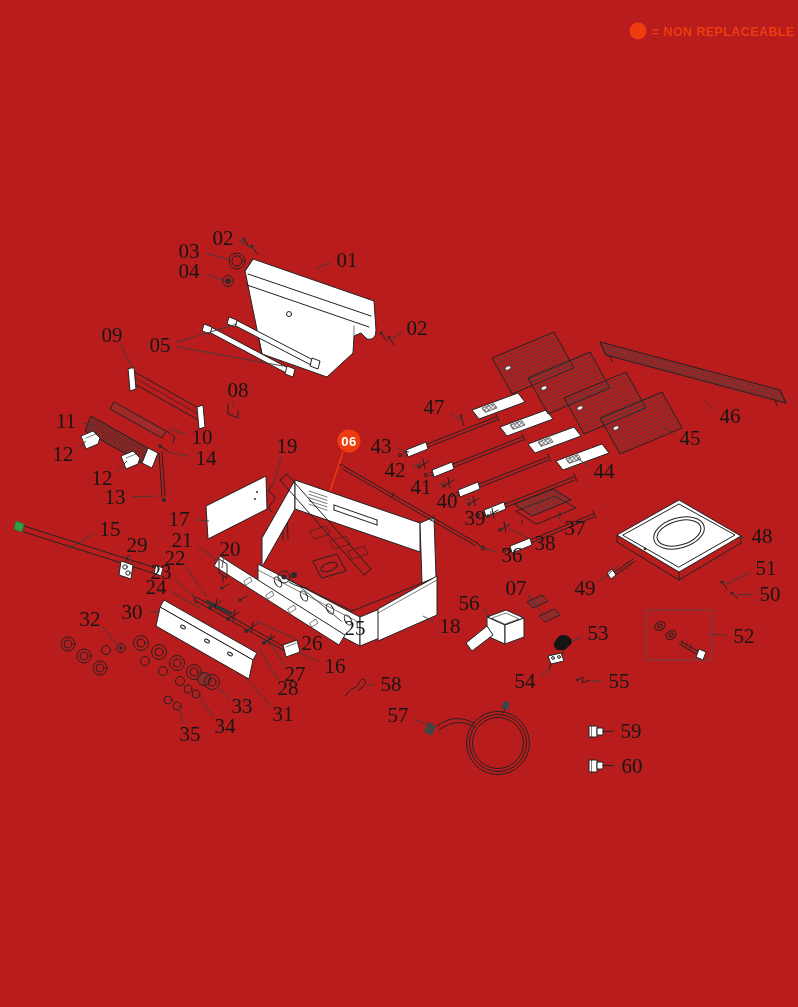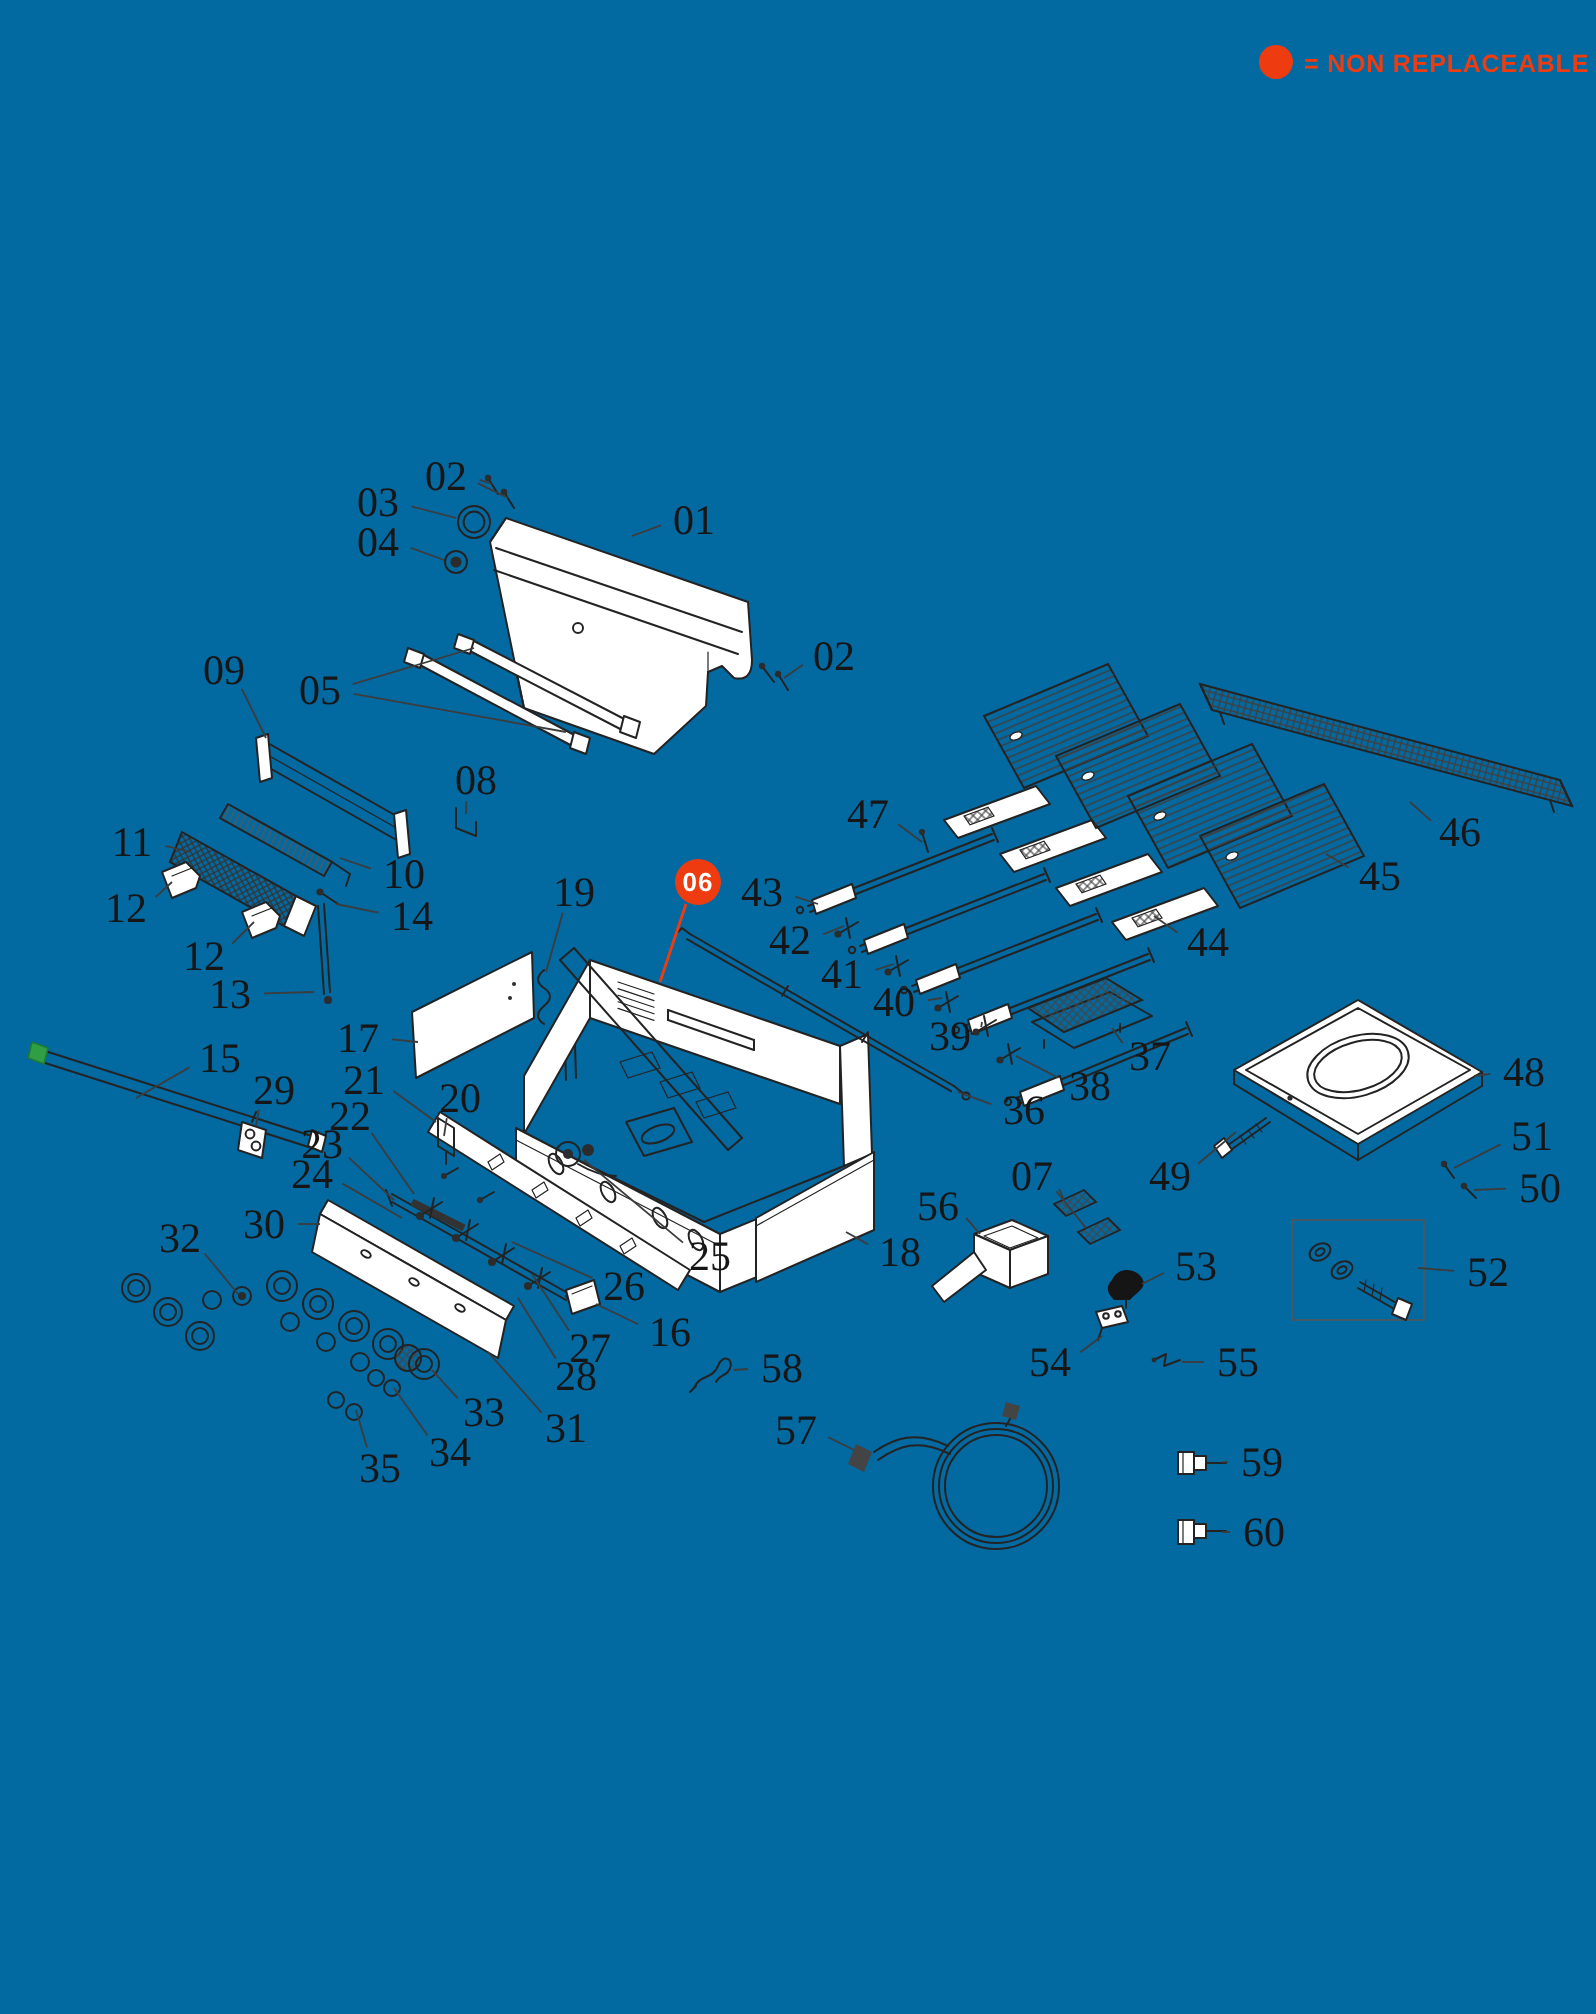--- a/index.html
+++ b/index.html
@@ -1,16 +1,16 @@
 <!DOCTYPE html>
 <html><head>
 <meta charset="utf-8">
 <style>
   html,body{margin:0;padding:0;background:#fff;}
-  .stage{position:relative;width:798px;height:1007px;background:#0369a1;overflow:hidden;}
+  .stage{position:relative;width:798px;height:1007px;background:#b91c1c;overflow:hidden;}
   svg{position:absolute;left:0;top:0;}
   #labels text{font-family:"Liberation Serif","DejaVu Serif",serif;font-size:21px;fill:#161616;text-anchor:middle;}
   #leaders line{stroke:#3c3c3c;stroke-width:.9;}
   .legend-text{font-family:"Liberation Sans","DejaVu Sans",sans-serif;font-size:12.5px;font-weight:bold;letter-spacing:.4px;}
   .badge-label{font-family:"Liberation Sans","DejaVu Sans",sans-serif;font-size:13px;font-weight:bold;fill:#ffffff;text-anchor:middle;letter-spacing:.5px;}
   .ln{stroke:#232323;stroke-width:1;fill:none;stroke-linecap:round;stroke-linejoin:round;}
   .wf{stroke:#232323;stroke-width:1;fill:#ffffff;stroke-linejoin:round;}
   .thin{stroke-width:.6;}
   .dk{fill:#2c2c2c;stroke:none;}
 </style>

